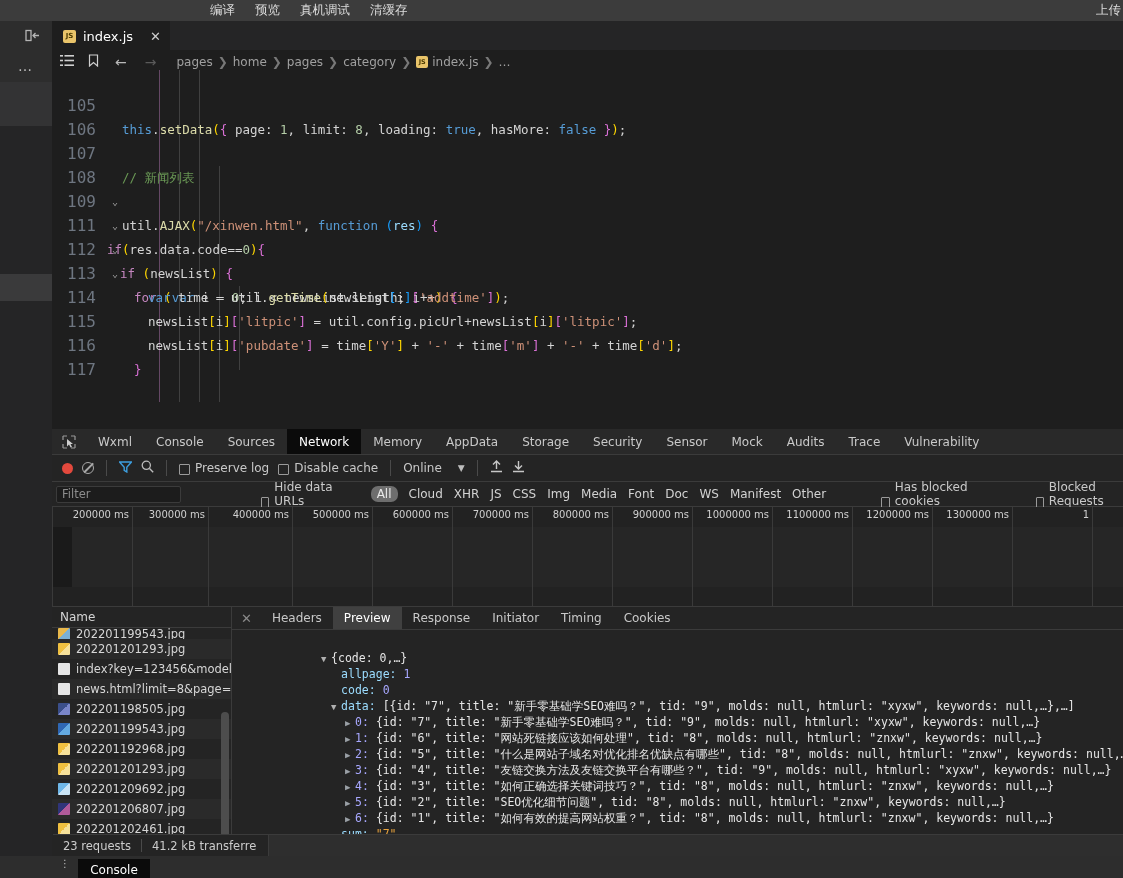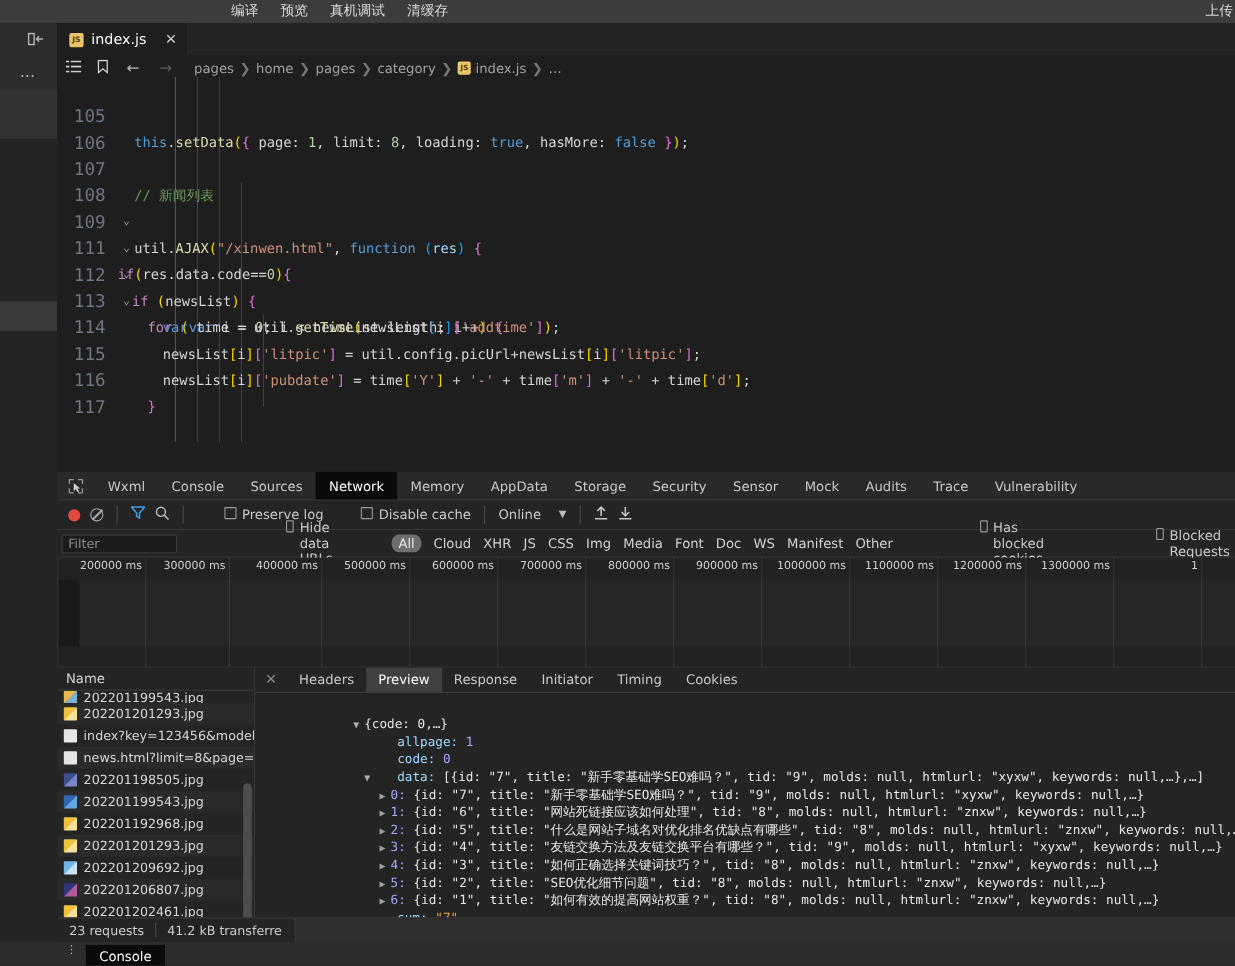--- a/index.html
+++ b/index.html
@@ -178,21 +178,21 @@
     content:''; position:absolute; left:-1px; top:4.2px; width:13px; height:1.6px; background:#a8a8a8;
     transform: rotate(-45deg); transform-origin: center;
   }
   .vsep { width:1px; height:16px; background:#4a4a4a; margin: 0 3px; }
   .funnel { color: #3d9fe0; font-size: 13px; }
   .magnifier { color: #bcbcbc; font-size: 13px; }
   .cbx {
     width: 11px; height: 11px; border: 1px solid #9a9a9a; background: transparent;
     display:inline-block; vertical-align: middle; border-radius:1px;
   }
-  .chk { display:flex; align-items:flex-start; gap:5px;margin-left:25px; }
+  .chk { display:flex; align-items:flex-end; gap:5px; }
   .selbox { display:flex; align-items:center; gap: 16px; }
   .caret-d { font-size: 9px; color:#bdbdbd; }
   .arrow-up, .arrow-dn { font-size: 12px; color:#c6c6c6; }
 
   .dt-filterbar {
     height: 25px; background: #242424; display:flex; align-items:center;
     border-bottom: 1px solid #3b3b3b; font-size: 12px; color:#c9c9c9;gap:24px;
   }
   .filter-input {
     width: 170px; height: 17px; margin-left: 4px; background: #1c1c1c;
@@ -267,21 +267,21 @@
 
   .preview-body {
     flex: 1; overflow: hidden; padding: 4px 0 0 6px;
     font-family: "DejaVu Sans Mono","Liberation Mono", monospace;
     font-size: 11.5px; line-height: 16px; color: #d6d6d6;
     white-space: nowrap;
   }
   .pv-line { height: 16px; white-space: pre; }
   .tri { color: #b0b0b0; font-size: 9px; display:inline-block; width: 10px; }
   .tri-r { color: #9aa0a6; }
-  .jkey { color: #9cdcfe; margin-left: 20px; }
+  .jkey { color: #9cdcfe; }
   .jkey2 { color: #7ec2ff; }
   .jnum { color: #a8a8ff; }
   .jorange { color: #e8a33d; }
   .jwhite { color: #e6e6e6; }
 
   
   .statusbar {
     position: absolute; left: 1px; bottom: 0; width: 100%; height: 22px;
     background: #242424; border-top: 1px solid #3b3b3b;
     display: flex; align-items: center; font-size: 11.5px; color: #cccccc;

